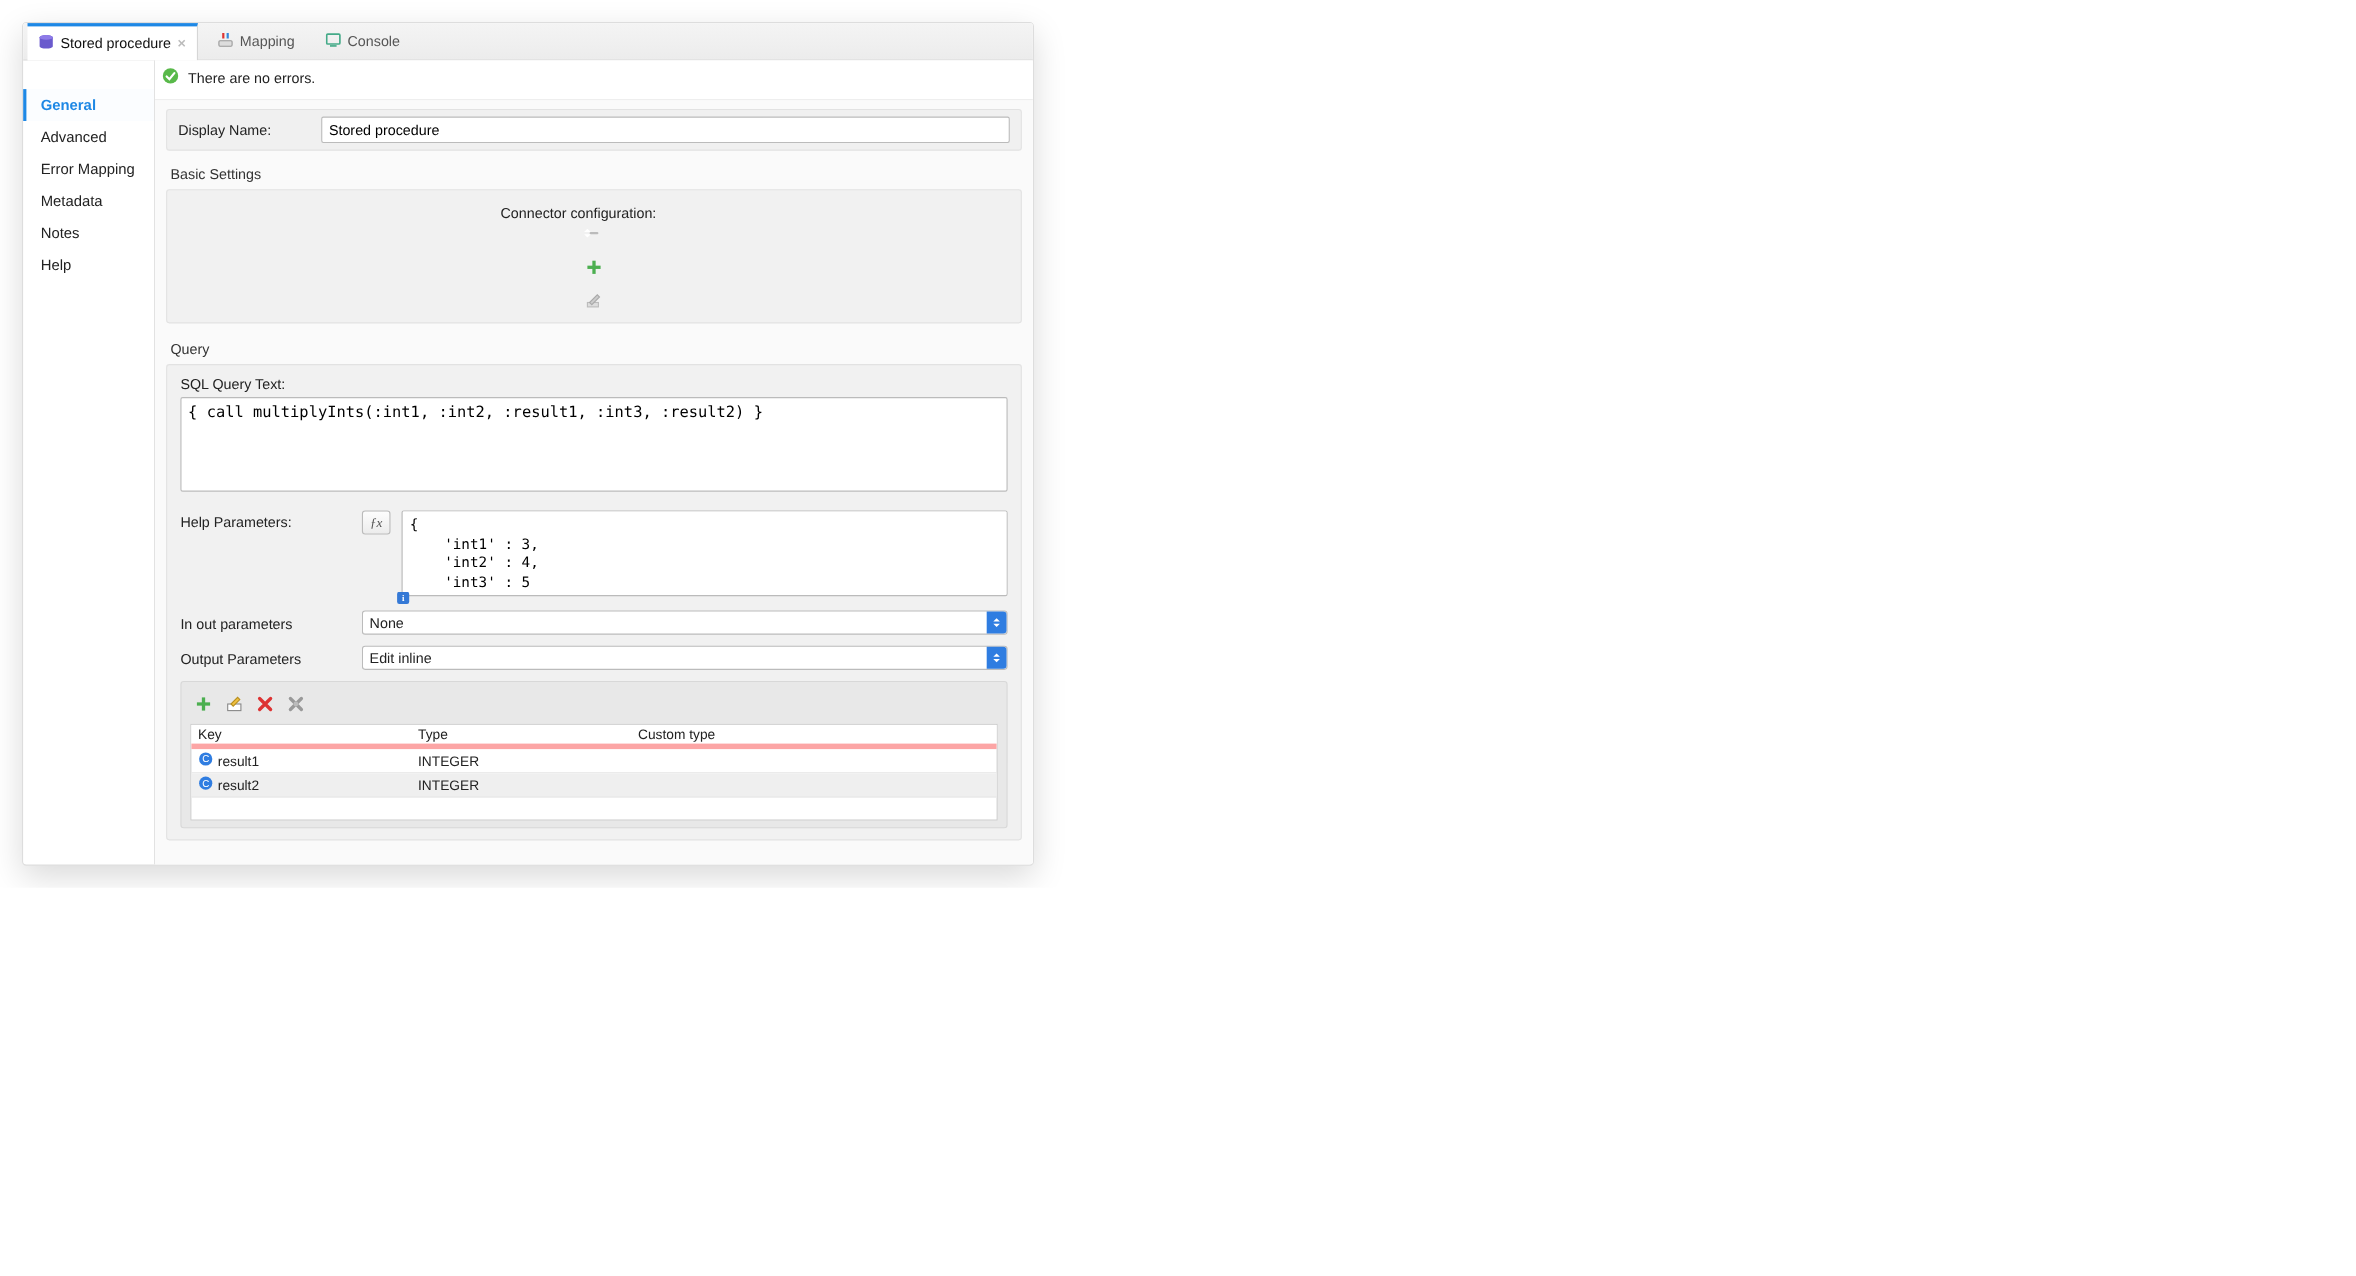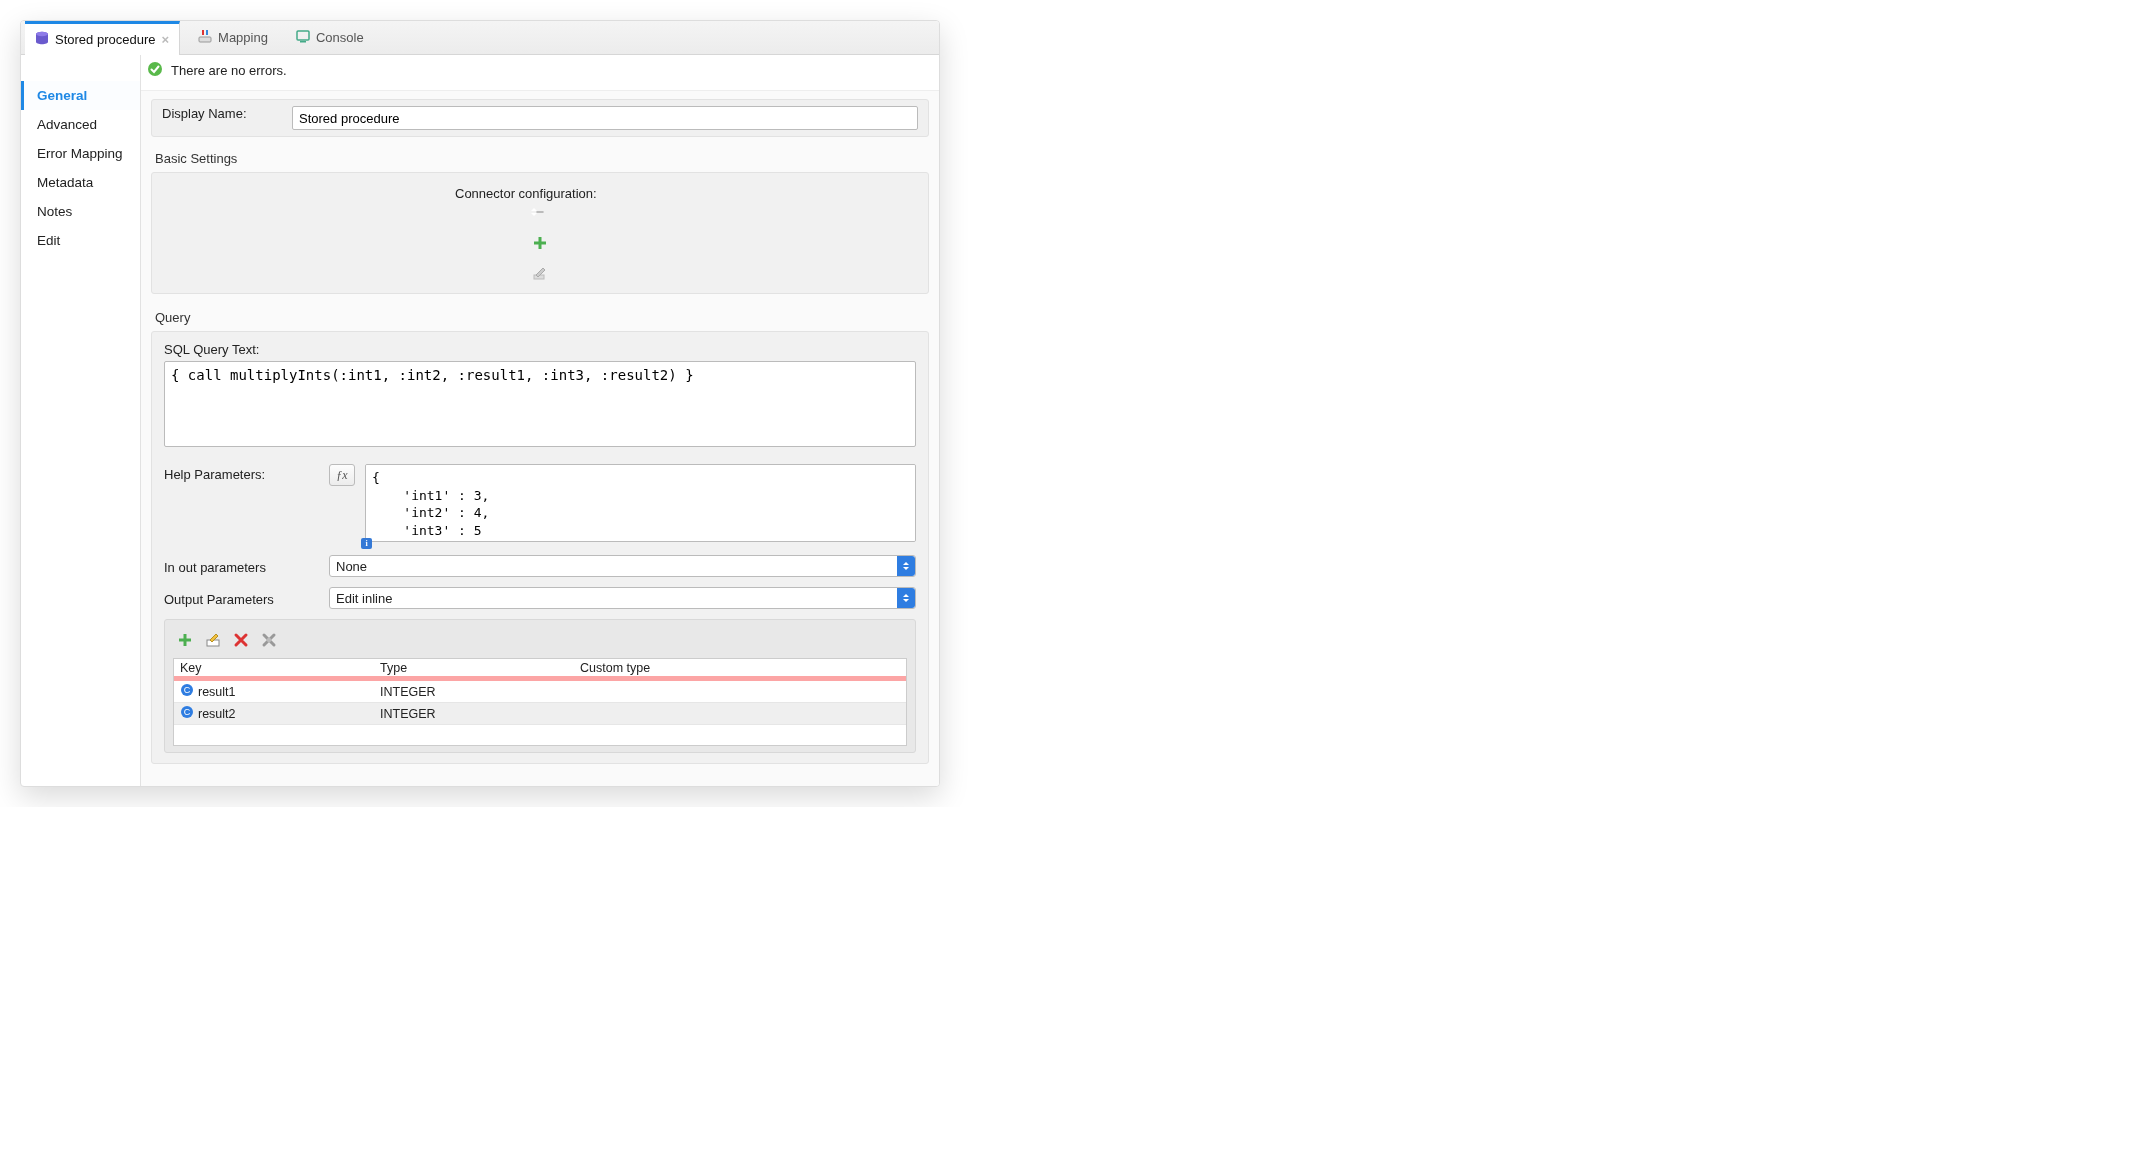--- a/index.html
+++ b/index.html
@@ -77,20 +77,21 @@
     align-items: center;
     gap: 8px;
     padding: 6px 6px 10px;
     background: #fff;
     margin: -4px -10px 8px;
     border-bottom: 1px solid #eee;
     text-align: right;
   }
   .formrow {
     display: flex;
+    align-items: center;
     background: #f0f0f0;
     border: 1px solid #e2e2e2;
     border-radius: 3px;
     padding: 6px 10px;
     margin-bottom: 10px;
     gap: 10px;
   }
   .formrow label {
     width: 120px;
   }
@@ -258,21 +259,21 @@
   </div>
 
   <div class="body">
 
     <div class="sidebar">
       <div class="sidebar-item active"><span>General</span></div>
       <div class="sidebar-item"><span>Advanced</span></div>
       <div class="sidebar-item"><span>Error Mapping</span></div>
       <div class="sidebar-item"><span>Metadata</span></div>
       <div class="sidebar-item"><span>Notes</span></div>
-      <div class="sidebar-item"><span>Edit</span></div>
+      <div class="sidebar-item"><span>Help</span></div>
     </div>
 
     <div class="main">
 
       <div class="status-row">
         <span>
           <svg width="16" height="16" viewBox="0 0 16 16">
             <circle cx="8" cy="8" r="7" fill="#59b94a"></circle>
             <path d="M4.5 8.5 L7 11 L11.5 5.5" stroke="#fff" stroke-width="2" fill="none" stroke-linecap="round"></path>
           </svg>

